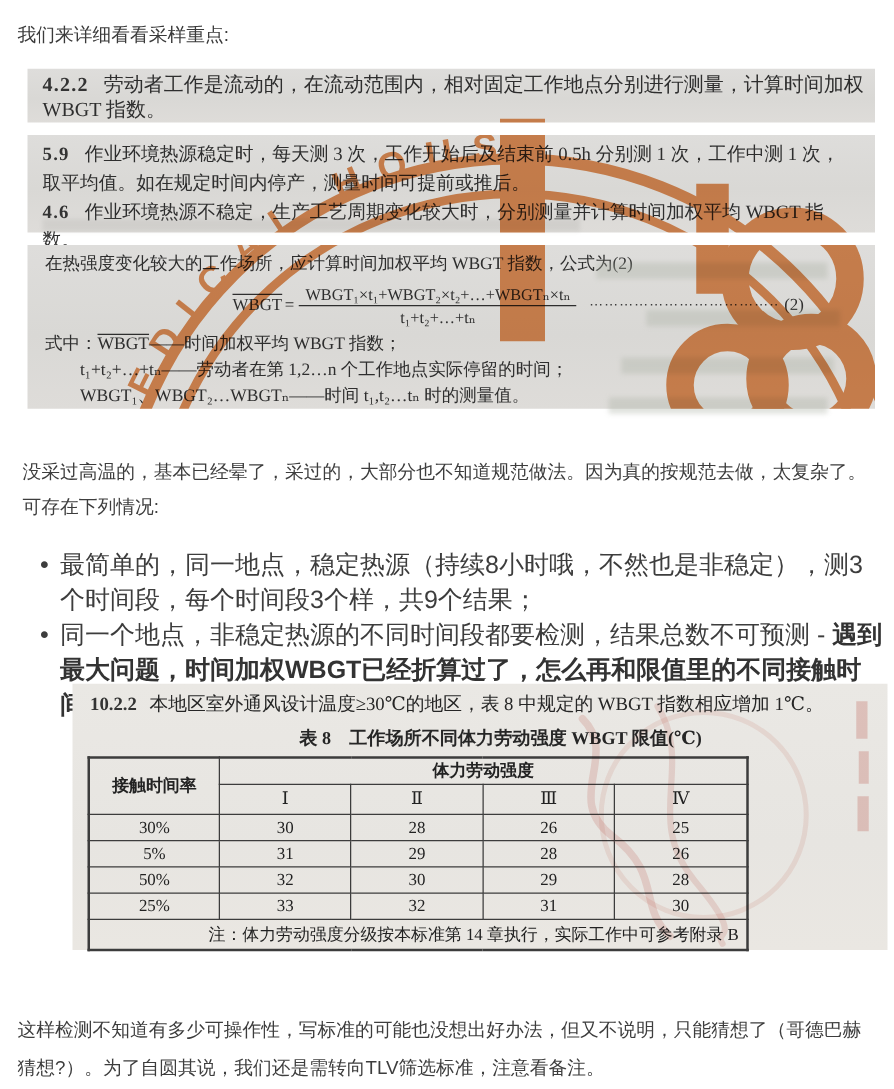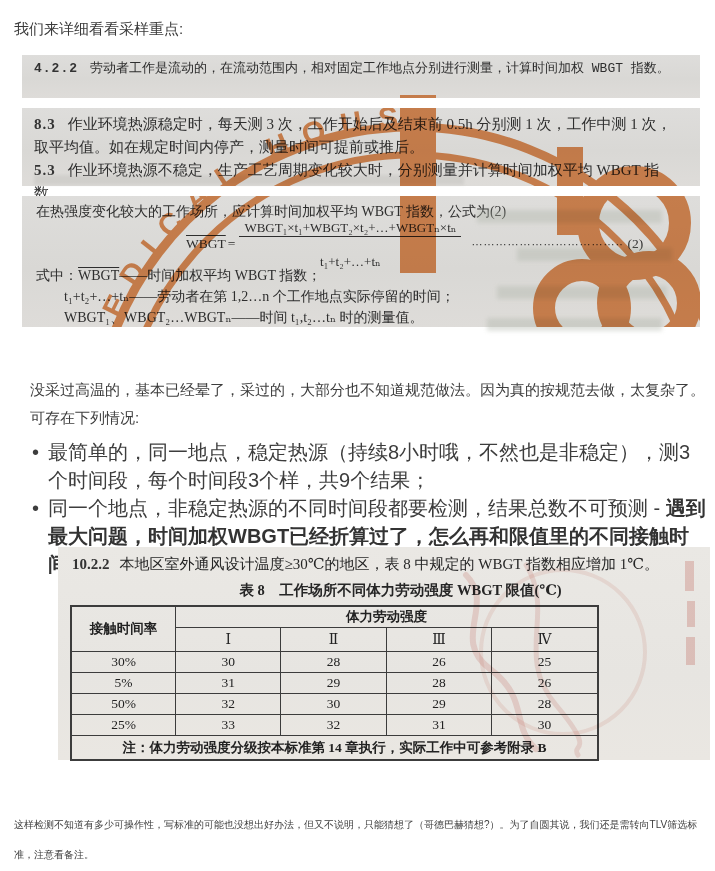--- a/index.html
+++ b/index.html
@@ -5,84 +5,84 @@
   html,body{margin:0;padding:0;background:#fff;}
   .page{position:relative;width:715px;height:871px;background:#ffffff;overflow:hidden;
         font-family:"Liberation Sans","DejaVu Sans",sans-serif;color:#3d3d3d;}
   .intro{position:absolute;left:14px;top:18px;margin:0;font-size:15px;line-height:22px;color:#3a3a3a;}
 
   
   .scan1{position:absolute;left:22px;top:55px;width:678px;height:272px;margin:0;}
   .strip{position:absolute;left:0;width:678px;box-sizing:border-box;
          background:linear-gradient(180deg,#dedddb 0%,#d9d8d5 55%,#dedcd9 100%);
          color:#2e2e2e;font-family:"Liberation Serif","DejaVu Serif",serif;}
-  .strip1{top:0;height:43px;padding:4px 4px 0 12px;font-size:13px;line-height:20px;font-family:Liberation Mono, monospace;}
+  .strip1{top:0;height:43px;padding:4px 4px 0 12px;font-size:16px;line-height:20px;}
   .strip2{top:53px;height:78px;padding:5px 14px 0 12px;font-size:15px;line-height:23px;}
   .strip3{top:141px;height:131px;padding:6px 16px 0 14px;font-size:14px;line-height:20px;}
   .sline{margin:0;}
   .secnum{font-weight:700;margin-right:12px;letter-spacing:1px;}
   .ghost-line{position:absolute;left:12px;bottom:1px;width:430px;height:10px;background:#9a9a96;
               opacity:.18;filter:blur(1.5px);}
   .formula-row{display:flex;align-items:center;margin:4px 0 3px 150px;height:36px;font-size:13.5px;white-space:nowrap;}
   .wbgt-ol{text-decoration:overline;}
   .eq{margin:0 4px 0 2px;}
   .frac{display:inline-flex;flex-direction:column;text-align:center;font-size:13px;line-height:15px;}
   .frac .fnum{border-bottom:1px solid #2e2e2e;padding:0 5px 1px;}
-  .frac .fden{padding-top:17px;}
+  .frac .fden{padding-top:1px;}
   .dots{width:152px;overflow:hidden;white-space:nowrap;letter-spacing:1px;font-size:11px;margin-left:10px;color:#3a3a3a;}
   .eqno{margin-left:4px;}
   .where{margin:0;line-height:21px;}
   .where-indent{margin:0;line-height:21px;padding-left:28px;}
   .bleed{position:absolute;background:#aeb4a8;opacity:.38;filter:blur(2px);}
   .stamp{position:absolute;left:0;top:0;width:678px;height:272px;pointer-events:none;
          mix-blend-mode:multiply;opacity:.92;}
   .stamp-text{font-family:"Liberation Sans",sans-serif;font-size:30px;font-weight:700;
               letter-spacing:15px;fill:#e1874a;}
 
   
-  .para1{position:absolute;left:14px;top:360px;width:684px;margin:16px;font-size:15px;line-height:28px;}
+  .para1{position:absolute;left:14px;top:360px;width:684px;margin:4px;font-size:15px;line-height:28px;}
   .blist{position:absolute;left:14px;margin:0;padding:0;list-style:none;width:692px;font-size:20px;line-height:28px;}
   .list1{top:438px;}
   .list2{top:761px;}
   .blist li{position:relative;padding-left:34px;margin:0;}
   .blist li::before{content:"•";position:absolute;left:18px;top:0;color:#3d3d3d;}
-  .para2{position:absolute;left:14px;top:810px;width:688px;margin:0;font-size:10px;line-height:30px;}
+  .para2{position:absolute;left:14px;top:810px;width:688px;margin:0;font-size:15px;line-height:30px;}
   b{font-weight:700;color:#333;}
 
   
   .scan2{position:absolute;left:58px;top:547px;width:652px;height:213px;margin:0;box-sizing:border-box;
          background:linear-gradient(180deg,#eae8e4 0%,#e7e5e1 60%,#eae7e2 100%);
          color:#262626;font-family:"Liberation Serif","DejaVu Serif",serif;}
   .s2line{margin:8px 14px 0;font-size:15px;line-height:19px;}
   .s2num{font-weight:700;margin-right:10px;}
   .s2title{margin:7px 0 0;text-align:center;font-weight:700;font-size:14.5px;padding-left:33px;}
   .wtable{position:absolute;left:12px;top:58px;width:529px;border-collapse:collapse;
           border:2px solid #3c3c3c;font-size:13.5px;text-align:center;color:#222;}
   .wtable td{border:1px solid #3c3c3c;padding:0;height:20px;}
   .wtable .rate-h,.wtable .group-h{font-weight:700;}
   .wtable .lvl td{height:23px;font-size:14px;}
-  .wtable .note{text-align:center;padding:1px 6px;height:21px;font-weight:700;}
+  .wtable .note{text-align:right;padding:1px 6px;height:21px;font-weight:400;}
   .redmark{position:absolute;left:0;top:0;width:652px;height:213px;pointer-events:none;
            mix-blend-mode:multiply;}
 </style>
 </head>
 <body>
 
 <div class="page">
 
   <p class="intro">我们来详细看看采样重点:</p>
 
   <figure class="scan1">
     <div class="strip strip1">
       <p class="sline"><b class="secnum">4.2.2</b><span>劳动者工作是流动的，在流动范围内，相对固定工作地点分别进行测量，计算时间加权 WBGT 指数。</span></p>
     </div>
 
     <div class="strip strip2">
-      <p class="sline"><b class="secnum">8.3</b><span>作业环境热源稳定时，每天测 3 次，工作开始后及结束前 0.5h 分别测 1 次，工作中测 1 次，取平均值。如在规定时间内停产，测量时间可提前或推后。</span></p>
-      <p class="sline"><b class="secnum">5.3</b><span>作业环境热源不稳定，生产工艺周期变化较大时，分别测量并计算时间加权平均 WBGT 指数。</span></p>
+      <p class="sline"><b class="secnum">5.9</b><span>作业环境热源稳定时，每天测 3 次，工作开始后及结束前 0.5h 分别测 1 次，工作中测 1 次，取平均值。如在规定时间内停产，测量时间可提前或推后。</span></p>
+      <p class="sline"><b class="secnum">4.6</b><span>作业环境热源不稳定，生产工艺周期变化较大时，分别测量并计算时间加权平均 WBGT 指数。</span></p>
       <div class="ghost-line"></div>
     </div>
 
     <div class="strip strip3">
       <p class="sline">在热强度变化较大的工作场所，应计算时间加权平均 WBGT 指数，公式为(2)</p>
       <div class="formula-row">
         <span class="wbgt-ol">WBGT</span>
         <span class="eq">=</span>
         <span class="frac">
           <span class="fnum">WBGT₁×t₁+WBGT₂×t₂+…+WBGTₙ×tₙ</span>

